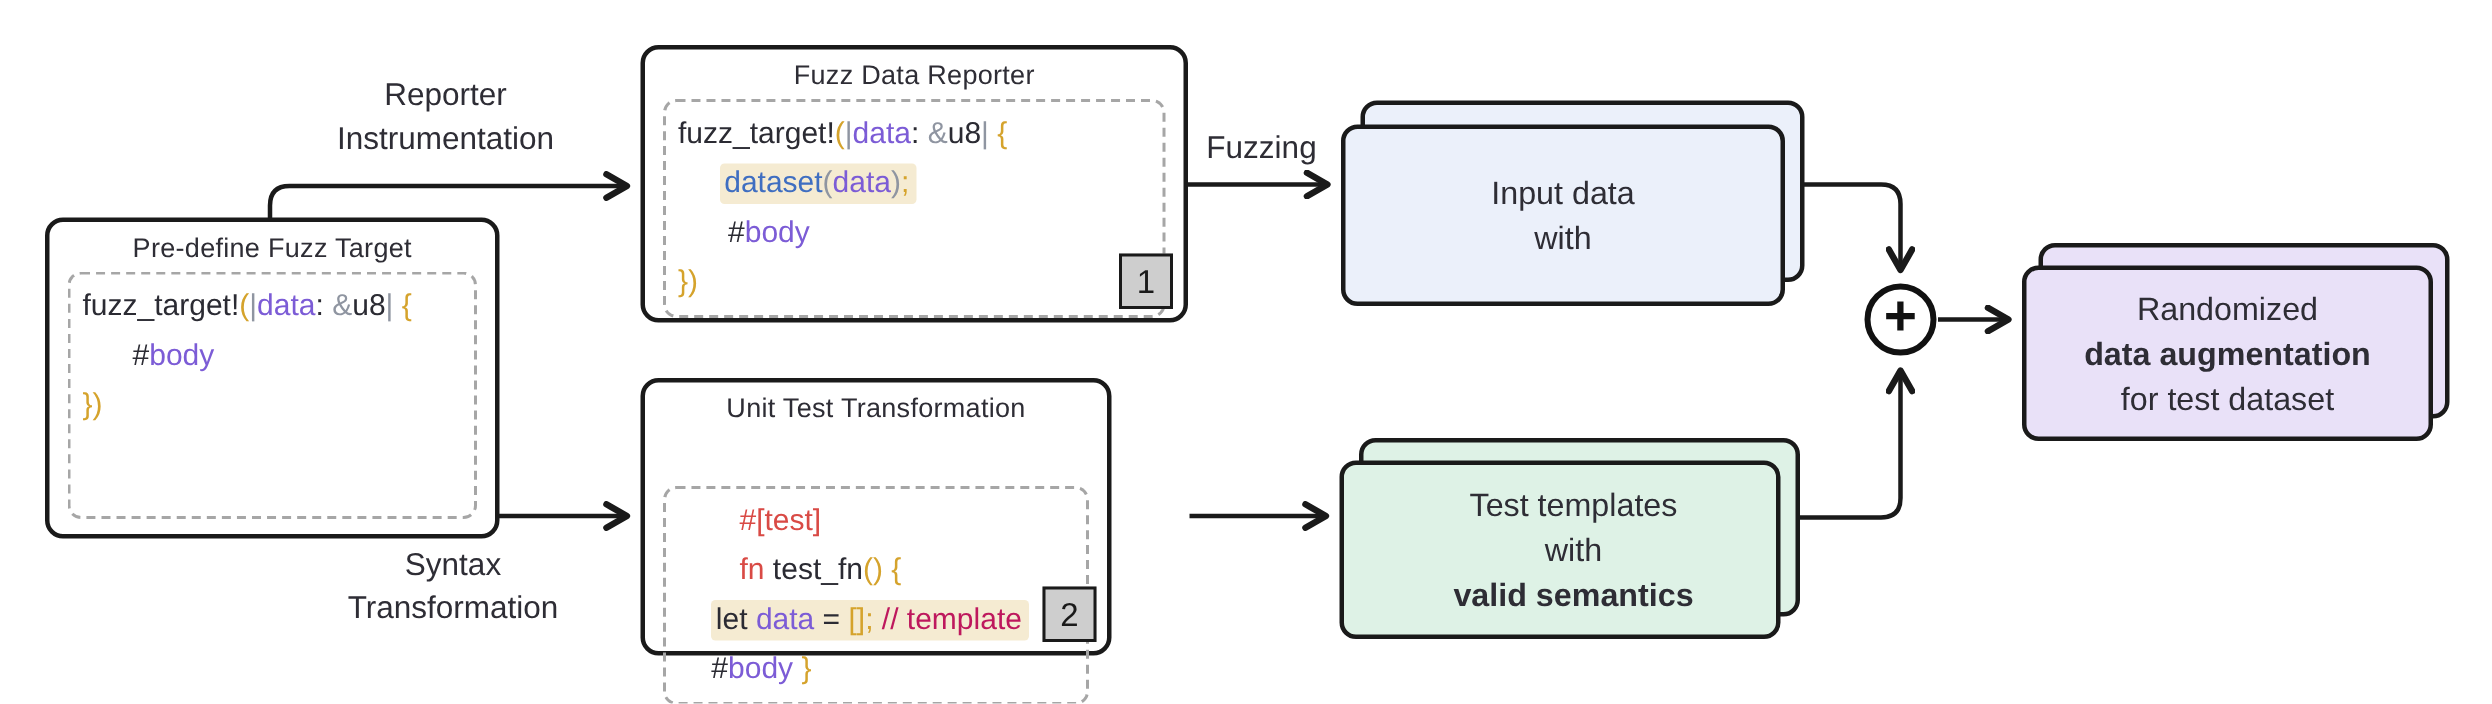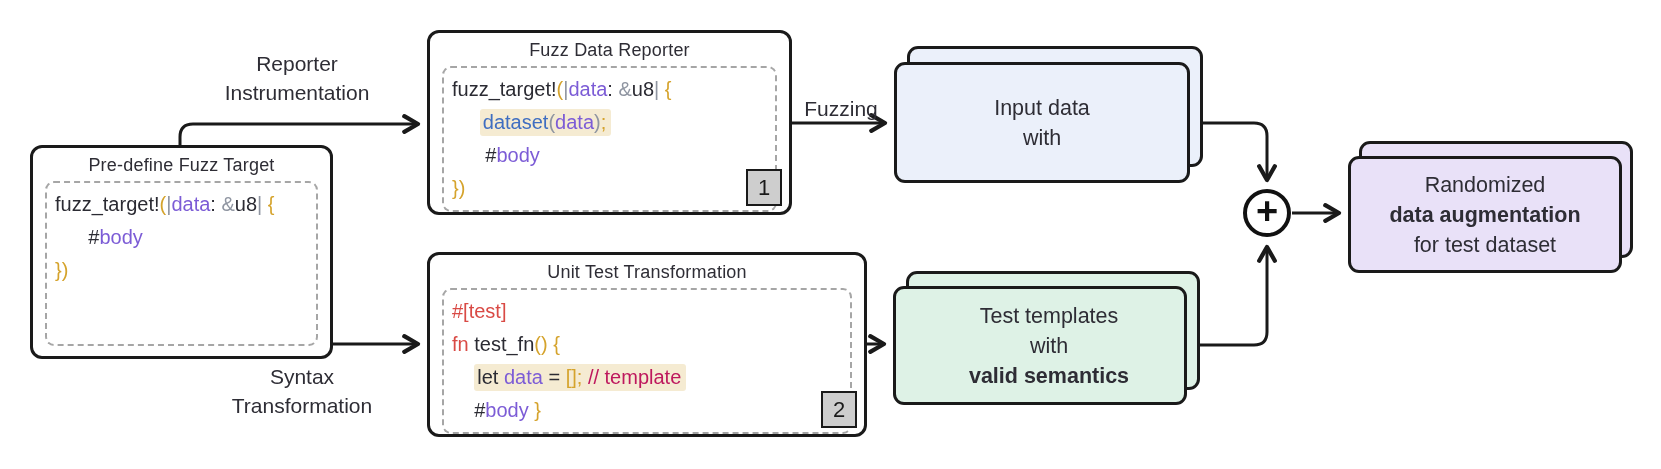--- a/index.html
+++ b/index.html
@@ -25,32 +25,32 @@
     border: 2px dashed #a6a6a6; border-radius: 9px;
     padding: 5px 8px; font-size: 20px; line-height: 33px;
   }
   .code-line { white-space: pre; }
   .hl { background: #f5ebd2; border-radius: 3px; padding: 2px 5px 3px 3px; }
   .c-dark    { color: #2b2b33; }
   .c-gold    { color: #d5a32c; }
   .c-purple  { color: #7c5cd6; }
   .c-gray    { color: #8f95a1; }
   .c-blue    { color: #3f6ec1; }
-  .c-red     { color: #d94a45; }
+  .c-red     { color: #d94a45; margin-left: 41px; }
   .c-comment { color: #be185d; }
 
   .badge {
     position: absolute; right: 7px; bottom: 6px; width: 36px; height: 37px;
     background: #cecece; border: 2.5px solid #1a1a1a;
     display: flex; align-items: center; justify-content: center;
     font-size: 22px; color: #1a1a1a; z-index: 3;
   }
 
   
-  .stack { position: absolute; z-index: 2; }
+  .stack { position: absolute; z-index: 2; margin-top: 21px; }
   .card {
     position: absolute; border: 3px solid #1a1a1a; border-radius: 11px;
   }
   .card.front {
     display: flex; align-items: center; justify-content: center; text-align: center;
   }
   .card-text { font-size: 21.5px; line-height: 30px; color: #2e2d35; }
   .card-text .b { font-weight: 700; }
 
   
@@ -103,40 +103,40 @@
     <div class="node-title">Fuzz Data Reporter</div>
     <div class="codebox">
         <div class="code-line"><span><span class="c-dark">fuzz_target!</span><span class="c-gold">(</span><span class="c-gray">|</span><span class="c-purple">data</span><span class="c-dark">: </span><span class="c-gray">&amp;</span><span class="c-dark">u8</span><span class="c-gray">|</span><span class="c-gold"> {</span></span></div>
         <div class="code-line"><span>     </span><span class="hl"><span class="c-blue">dataset</span><span class="c-gray">(</span><span class="c-purple">data</span><span class="c-gray">)</span><span class="c-gold">;</span></span></div>
         <div class="code-line"><span>      </span><span><span class="c-dark">#</span><span class="c-purple">body</span></span></div>
         <div class="code-line"><span><span class="c-gold">})</span></span></div>
       </div>
     <div class="badge">1</div>
   </div>
 
-  <div class="node" style="left:427px; top:252px; width:440px; height:185px;">
+  <div class="node" style="left:427px; top:252px; width:314px; height:185px;gap:36px;">
     <div class="node-title">Unit Test Transformation</div>
     <div class="codebox">
         <div class="code-line"><span><span class="c-red">#[test]</span></span></div>
         <div class="code-line"><span><span class="c-red">fn</span><span class="c-dark"> test_fn</span><span class="c-gold">() {</span></span></div>
         <div class="code-line"><span>    </span><span class="hl"><span class="c-dark">let </span><span class="c-purple">data</span><span class="c-dark"> = </span><span class="c-gold">[];</span><span class="c-comment"> // template</span></span></div>
         <div class="code-line"><span>    </span><span><span class="c-dark">#</span><span class="c-purple">body</span><span class="c-gold"> }</span></span></div>
       </div>
     <div class="badge">2</div>
   </div>
 
   <div class="flow-label" style="left:197px; top:49px; width:200px;">
     <div>Reporter</div>
     <div>Instrumentation</div>
   </div>
   <div class="flow-label" style="left:202px; top:362px; width:200px;">
     <div>Syntax</div>
     <div>Transformation</div>
   </div>
-  <div class="flow-label" style="left:795px; top:84px; width:92px;margin-top:10px;">Fuzzing</div>
+  <div class="flow-label" style="left:795px; top:84px; width:92px;">Fuzzing</div>
 
   <div class="stack" style="left:894px; top:46px; width:309px; height:137px;">
     <div class="card" style="left:13px; top:0; width:296px; height:121px; background:#ebf0fa;"></div>
     <div class="card front" style="left:0; top:16px; width:296px; height:121px; background:#ebf0fa;">
       <div class="card-text">
         <div>Input data</div>
         <div>with</div>
       </div>
     </div>
   </div>

